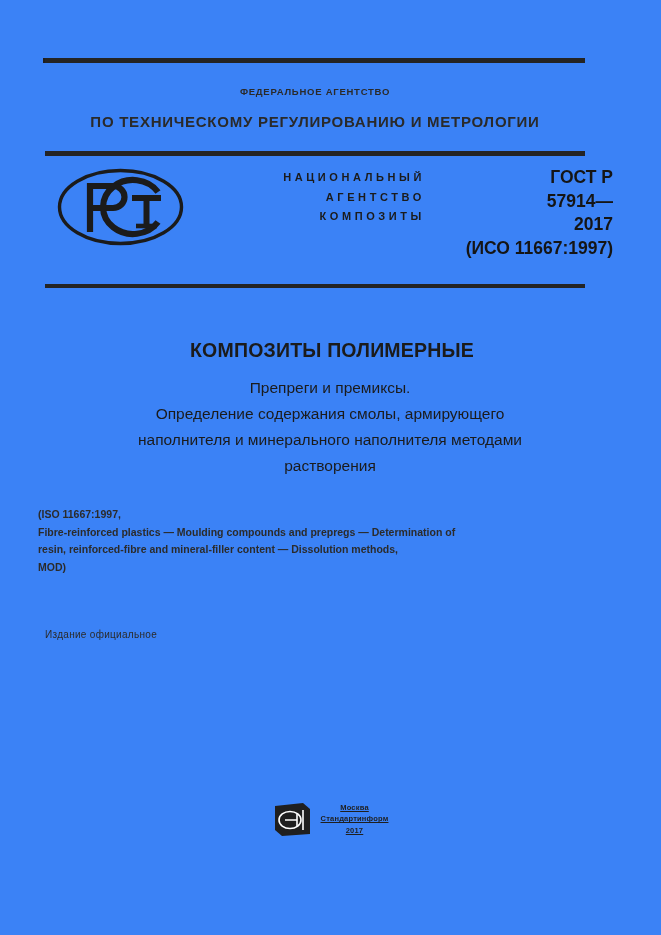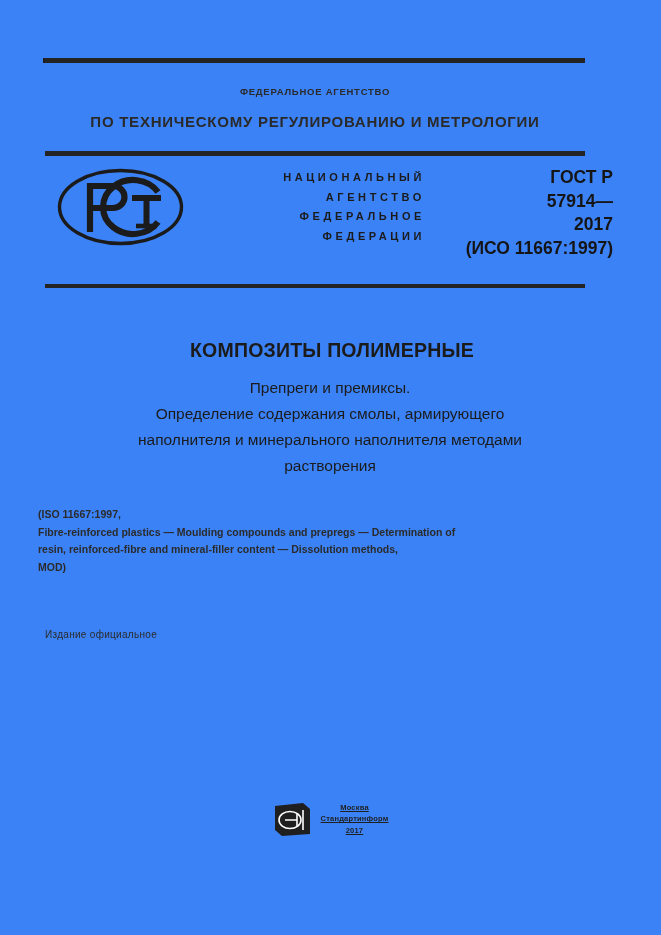--- a/index.html
+++ b/index.html
@@ -198,22 +198,21 @@
         <path d="M33 64 L33 18 L56 18 A 11.5 11 0 0 1 56 40 L33 40" fill="none" stroke="#1b1b1b" stroke-width="6.2" stroke-linejoin="miter" stroke-linecap="butt"></path>
 
         <path d="M75 30 L104 30 M89.5 30 L89.5 58" fill="none" stroke="#1b1b1b" stroke-width="6"></path>
         <path d="M79 58 L100 58" fill="none" stroke="#1b1b1b" stroke-width="4.6"></path>
       </svg>
     </div>
 
     <div class="natstd">
       <div>НАЦИОНАЛЬНЫЙ</div>
       <div>АГЕНТСТВО</div>
-      <div>ФЕДЕРАЛЬНОЕ</div>
-      <div>ФЕДЕРАЦИИ</div>
+      <div>КОМПОЗИТЫ</div>
     </div>
 
     <div class="gostnum">
       <div>ГОСТ Р</div>
       <div>57914—</div>
       <div>2017</div>
       <div>(ИСО 11667:1997)</div>
     </div>
   </div>
 

